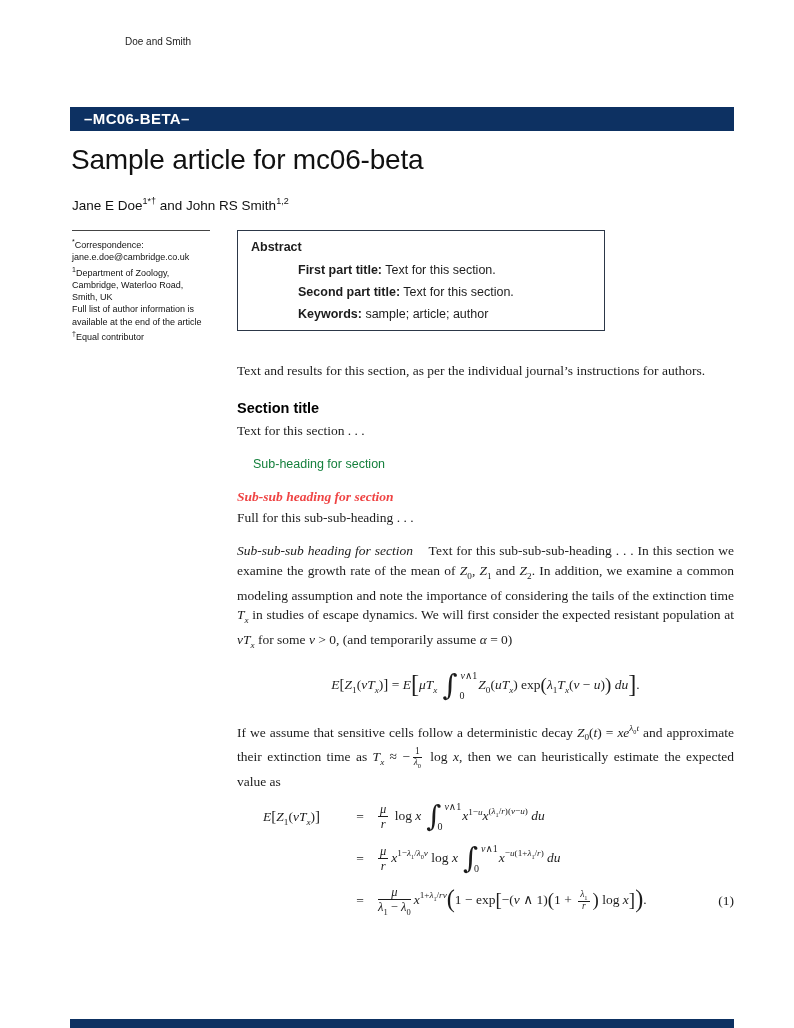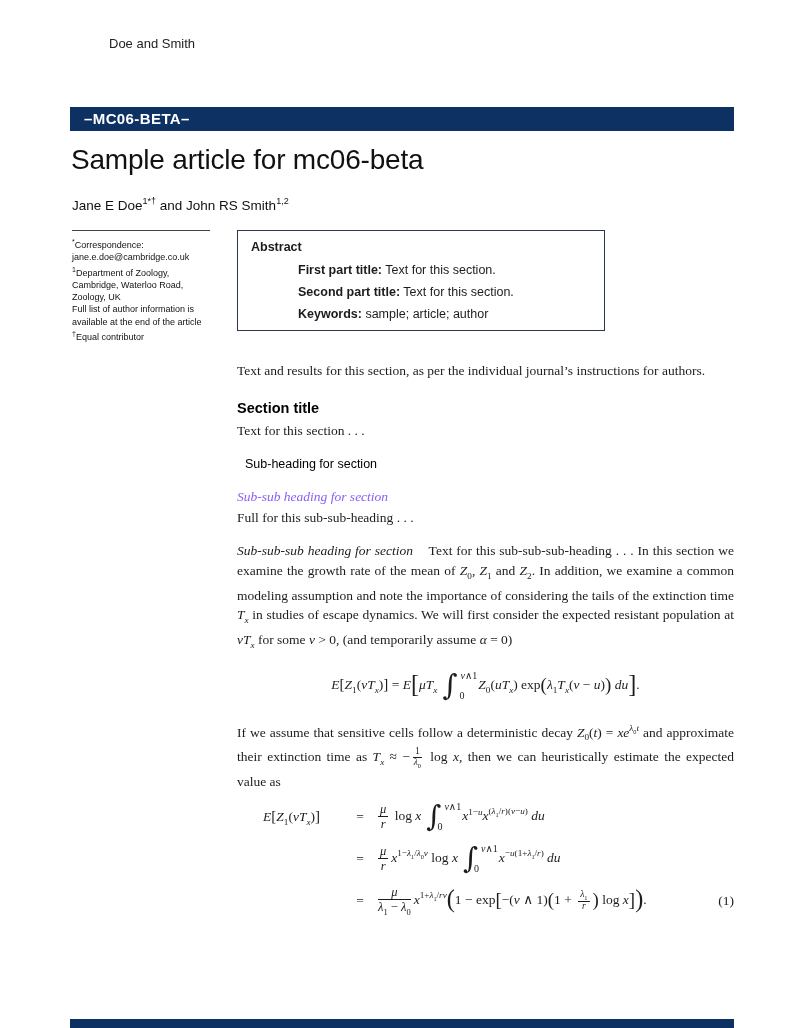--- a/index.html
+++ b/index.html
@@ -1,21 +1,21 @@
 <!DOCTYPE html>
 <html style="--accent: #0d3162;"><head>
 <meta charset="utf-8">
 <style>
   :root { --accent:#0d3162; --ink:#1c1c1c; }
   * { box-sizing:border-box; }
   html,body { margin:0; padding:0; background:#ffffff; }
   .page { position:relative; width:794px; height:1028px; background:#fff; overflow:hidden;
           font-family:"Liberation Sans", sans-serif; color:var(--ink); }
 
-  .running-head { position:absolute; left:72px; top:36px; font-size:13px; color:#222;padding-left:37px; }
+  .running-head { position:absolute; left:88px; top:36px; font-size:10px; color:#222;padding-left:37px; }
 
   .banner { position:absolute; left:70px; top:107px; width:664px; height:24px;
             background:var(--accent); color:#fff; line-height:24px; padding-left:14px;
             font-weight:bold; font-size:15px; letter-spacing:0.4px; }
 
   .title { position:absolute; left:71px; top:144px; margin:0; font-weight:500;
            font-size:28px; color:#111; letter-spacing:-0.2px; }
 
   .authors { position:absolute; left:72px; top:196px; font-size:13.5px; color:#111; }
   .authors sup { font-size:9px; }
@@ -30,23 +30,23 @@
   .abs-heading { font-weight:bold; font-size:12.5px; line-height:15px; }
   .abs-item { margin-top:8px; font-size:12.5px; line-height:14px; }
   .abs-item b { font-weight:bold;padding-left:47px; }
 
   .main { position:absolute; left:237px; top:361px; width:497px;
           font-family:"Liberation Serif", serif; font-size:13.5px; color:var(--ink); }
   .main h2 { font-family:"Liberation Sans", sans-serif; font-weight:bold; font-size:14.5px;
              line-height:16px; margin:0 0 5px 0; color:#000; }
   .main h2.sp { margin-top:19px; }
   .main h3 { font-family:"Liberation Sans", sans-serif; font-weight:normal; font-size:12.5px;
-             line-height:15px; margin:16px 0 3px 8px; color:#000000; }
-  .main h4 { font-family:"Liberation Serif", serif; font-style:italic; font-weight:normal;
-             font-size:13.5px; line-height:16px; margin:17px 0 3px 0; color:#8b5cf6; }
+             line-height:15px; margin:16px 0 3px 16px; color:#15803d; }
+  .main h4 { font-family:"Liberation Serif", serif; font-style:italic; font-weight:bold;
+             font-size:13.5px; line-height:16px; margin:17px 0 3px 0; color:#ef4444; }
   .main p { margin:0; line-height:20px; }
   .body-par { margin-top:13px !important; line-height:19.5px !important; text-align:justify; }
   .runin { margin-right:12px; }
   .par2 { margin-top:12px !important; text-align:justify; }
 
   .m i { font-style:italic; }
   .main sup, .main sub { font-size:68%; }
 
   .display-eq { margin:10px 0 0 0; text-align:center; min-height:40px;
                 display:flex; align-items:center; justify-content:center; }
@@ -98,21 +98,21 @@
     <div class="side-rule"></div>
 
       <div class="side-line"><sup>*</sup>Correspondence:</div>
 
       <div class="side-line">jane.e.doe@cambridge.co.uk</div>
 
       <div class="side-line"><sup>1</sup>Department of Zoology,</div>
 
       <div class="side-line">Cambridge, Waterloo Road,</div>
 
-      <div class="side-line">Zoology, UK</div>
+      <div class="side-line">Smith, UK</div>
 
       <div class="side-line">Full list of author information is</div>
 
       <div class="side-line">available at the end of the article</div>
 
       <div class="side-line"><sup>†</sup>Equal contributor</div>
 
   </aside>
 
   <section class="abstract">

